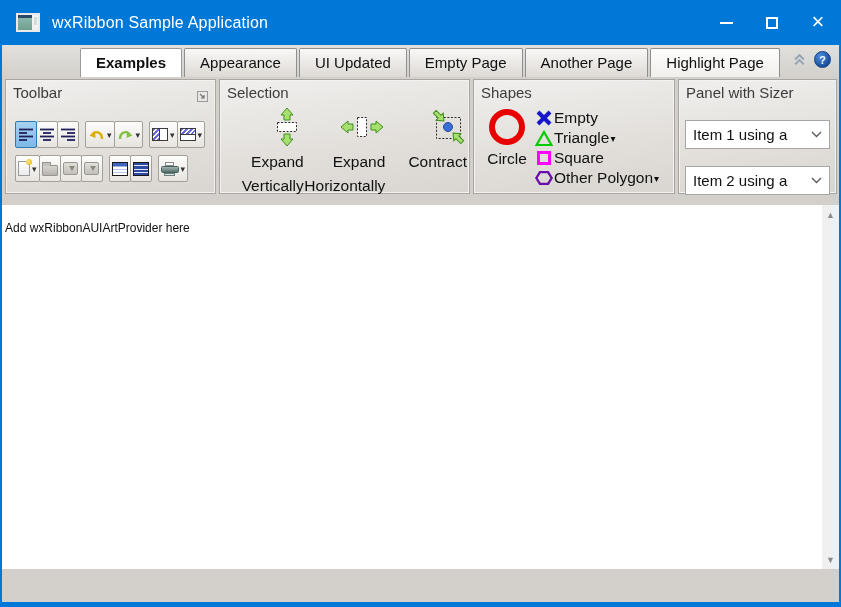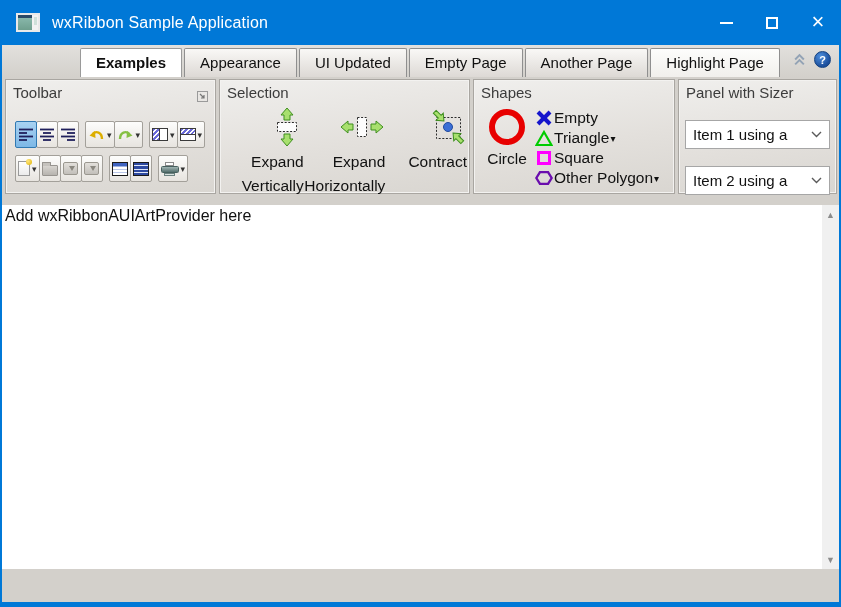--- a/index.html
+++ b/index.html
@@ -129,21 +129,21 @@
   .panel.sizer { width: 159px; }
   .sizer-body { padding: 16px 6px 0 6px; display: flex; flex-direction: column; gap: 17px; }
   .combo {
     height: 29px; background: #fff; border: 1px solid #a6a6a6; display: flex; align-items: center;
     padding: 0 7px; font-size: 15px; color: #111;
   }
   .combo .combo-text { flex: 1; white-space: nowrap; overflow: hidden; }
 
   
   .content { height: 364px; background: #ffffff; position: relative; }
-  .content-text { font-size: 16px; color: #111; padding: 2px 0 0 3px; }
+  .content-text { font-size: 12px; color: #111; padding: 16px 0 0 3px; }
   .scrollbar { position: absolute; right: 0; top: 0; bottom: 0; width: 17px; background: #f0f0f0; }
   .scroll-arrow { position: absolute; left: 0; width: 17px; height: 17px; display: flex; align-items: center;
     justify-content: center; color: #8b8b8b; font-size: 9px; }
   .scroll-arrow.up { top: 1px; }
   .scroll-arrow.down { bottom: 1px; }
 
   
   .footer { height: 33px; background: #ededed; padding: 1px 2px 2px 2px; }
   .toggle-btn {
     width: 100%; height: 100%; font-family: "Liberation Sans", sans-serif; font-size: 15px; color: #101010;

